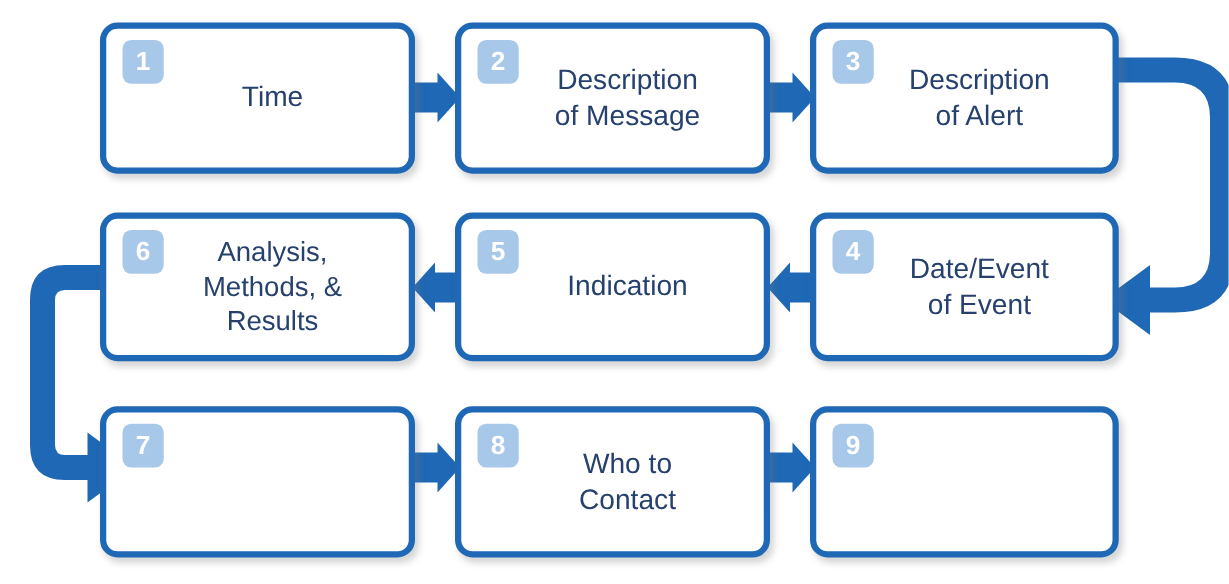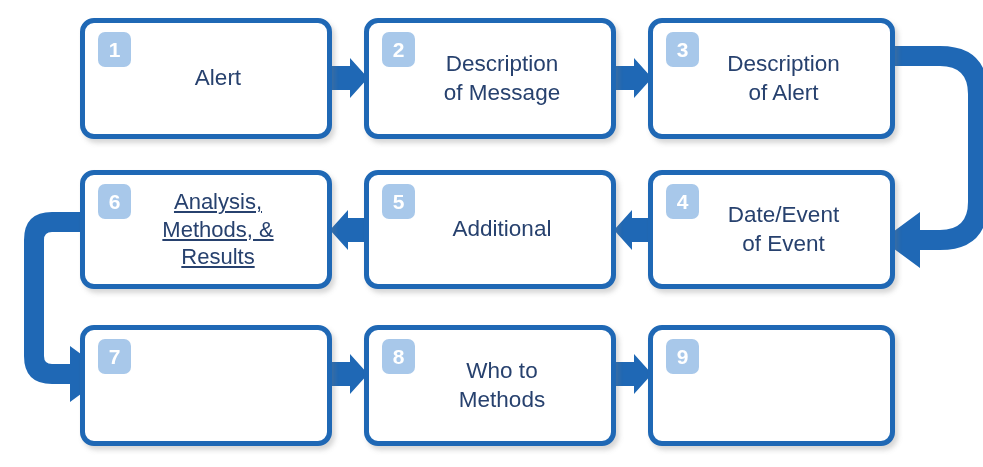--- a/index.html
+++ b/index.html
@@ -56,21 +56,20 @@
     color: #27416e;
     font-size: 22.5px;
     line-height: 1.25;
     text-align: center;
     font-weight: normal;
     padding: 0 10px 0 34px;
     white-space: pre-line;
   }
   .node-label.three-line {
     font-size: 22px;
-    text-decoration: underline;
   }
 </style>
 </head>
 <body>
 
 <div id="canvas">
 
   <svg id="connector-layer" viewBox="0 0 983 467">
 
     <g>
@@ -129,21 +128,21 @@
       <path d="M 330 362 L 350 362 L 350 354 L 368 374 L 350 394 L 350 386 L 330 386 Z" fill="#1f68b5"></path>
     </g>
 
     <g>
       <path d="M 614 362 L 634 362 L 634 354 L 652 374 L 634 394 L 634 386 L 614 386 Z" fill="#1f68b5"></path>
     </g>
   </svg>
 
   <div class="node" style="left:80px;  top:18px;  width:252px; height:121px;">
     <span class="node-badge">1</span>
-    <span class="node-label">Alert</span>
+    <span class="node-label">Time</span>
   </div>
 
   <div class="node" style="left:364px; top:18px;  width:252px; height:121px;">
     <span class="node-badge">2</span>
     <span class="node-label">Description
 of Message</span>
   </div>
 
   <div class="node" style="left:648px; top:18px;  width:247px; height:121px;">
     <span class="node-badge">3</span>
@@ -152,37 +151,37 @@
   </div>
 
   <div class="node" style="left:648px; top:170px; width:247px; height:119px;">
     <span class="node-badge">4</span>
     <span class="node-label">Date/Event
 of Event</span>
   </div>
 
   <div class="node" style="left:364px; top:170px; width:252px; height:119px;">
     <span class="node-badge">5</span>
-    <span class="node-label">Additional</span>
+    <span class="node-label">Indication</span>
   </div>
 
   <div class="node" style="left:80px;  top:170px; width:252px; height:119px;">
     <span class="node-badge">6</span>
     <span class="node-label three-line">Analysis,
 Methods, &amp;
 Results</span>
   </div>
 
   <div class="node" style="left:80px;  top:325px; width:252px; height:121px;">
     <span class="node-badge">7</span>
   </div>
 
   <div class="node" style="left:364px; top:325px; width:252px; height:121px;">
     <span class="node-badge">8</span>
     <span class="node-label">Who to
-Methods</span>
+Contact</span>
   </div>
 
   <div class="node" style="left:648px; top:325px; width:247px; height:121px;">
     <span class="node-badge">9</span>
   </div>
 
 </div>
 
 </body></html>

